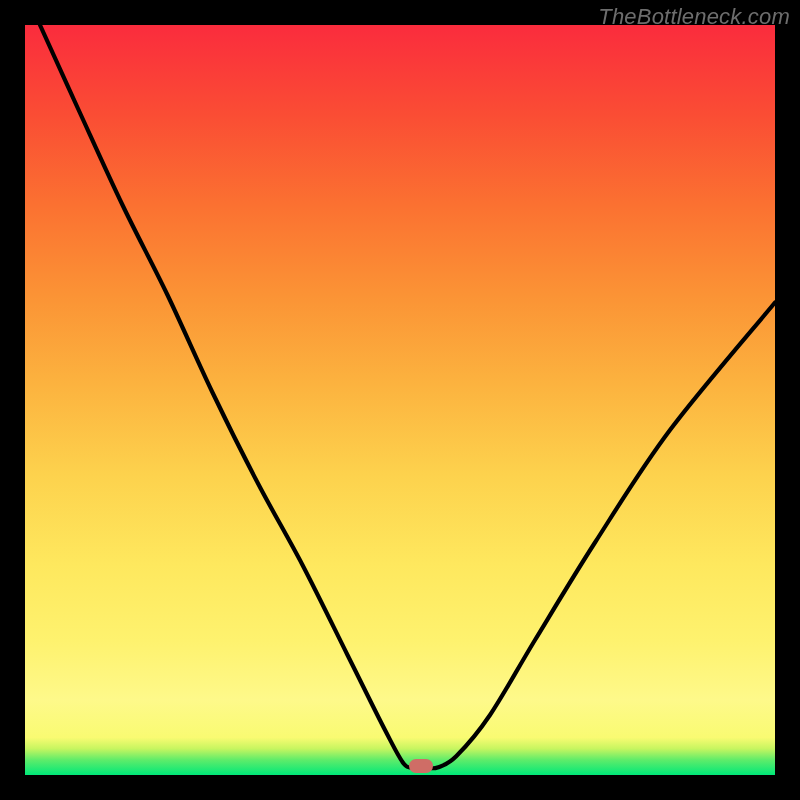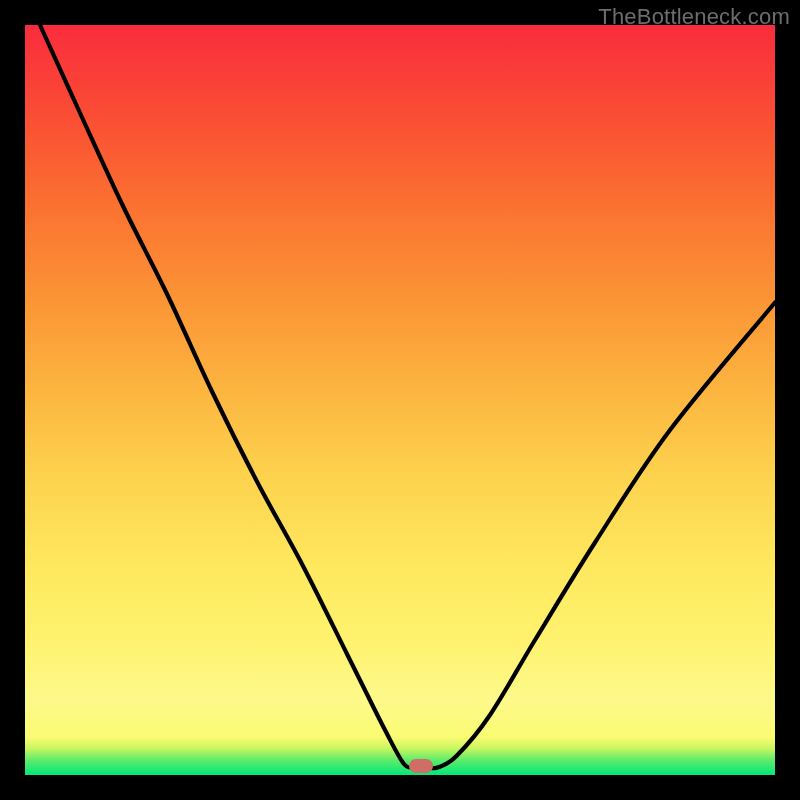--- a/index.html
+++ b/index.html
@@ -42,20 +42,21 @@
   }
   .watermark {
     position: absolute;
     top: 4px;
     right: 10px;
     color: #6d6d6d;
     font-size: 22px;
     letter-spacing: 0.2px;
     font-weight: 400;
     user-select: none;
+    font-style: italic;
   }
   svg.curve {
     position: absolute;
     left: 0;
     top: 0;
     width: 750px;
     height: 750px;
     overflow: visible;
   }
   .marker {

